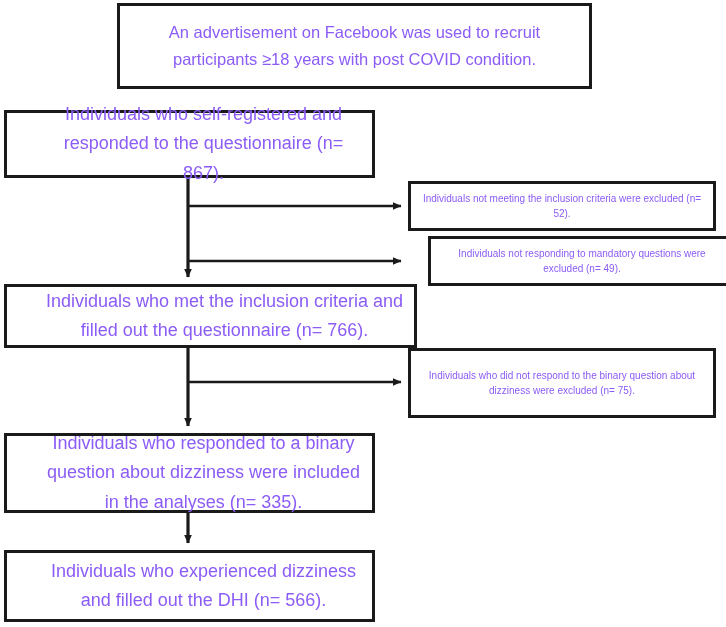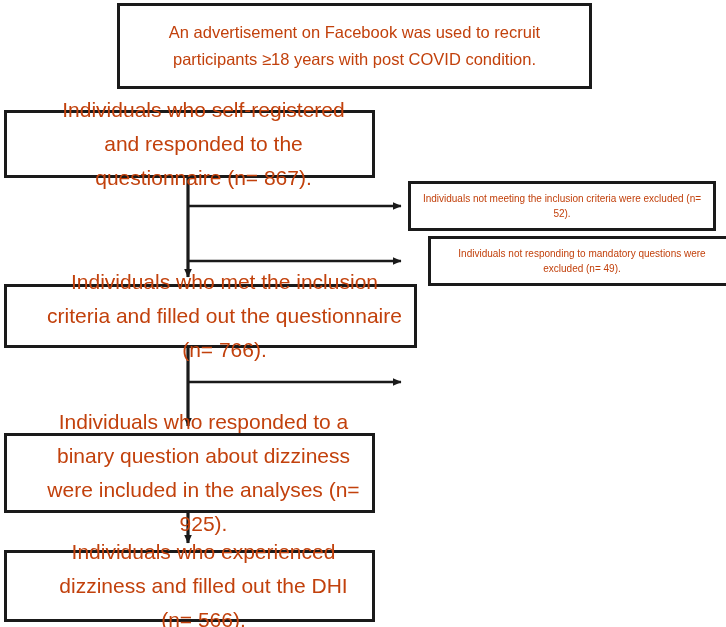--- a/index.html
+++ b/index.html
@@ -18,32 +18,32 @@
   }
   .flow-box {
     position: absolute;
     box-sizing: border-box;
     border: 3px solid #1a1a1a;
     background: #ffffff;
     display: flex;
     align-items: center;
     justify-content: flex-end;
     text-align: center;
-    color: #c2410c;
+    color: #8b5cf6;
     z-index: 2;
   }
   .flow-box .box-text {
     display: block;
     width: 100%;
     padding: 0 10px;
     box-sizing: border-box;
     white-space: pre-line;
   }
   .main-box {
-    font-size: 21px;
+    font-size: 18px;
     line-height: 1.62;
     padding-left: 28px;
   }
   .side-box {
     font-size: 10px;
     line-height: 1.52;
   }
   .top-box {
     font-size: 16.5px;
     line-height: 1.62;
@@ -105,22 +105,25 @@
   </div>
 
   <div class="flow-box side-box" style="left:428px; top:236px; width:308px; height:50px;">
     <span class="box-text">Individuals not responding to mandatory questions were excluded (n= 49).</span>
   </div>
 
   <div class="flow-box main-box" style="left:4px; top:284px; width:413px; height:64px;">
     <span class="box-text">Individuals who met the inclusion criteria and filled out the questionnaire (n= 766).</span>
   </div>
 
+  <div class="flow-box side-box" style="left:408px; top:348px; width:308px; height:70px;">
+    <span class="box-text">Individuals who did not respond to the binary question about dizziness were excluded (n= 75).</span>
+  </div>
 
   <div class="flow-box main-box" style="left:4px; top:433px; width:371px; height:80px;">
-    <span class="box-text">Individuals who responded to a binary question about dizziness were included in the analyses (n= 925).</span>
+    <span class="box-text">Individuals who responded to a binary question about dizziness were included in the analyses (n= 335).</span>
   </div>
 
   <div class="flow-box main-box" style="left:4px; top:550px; width:371px; height:72px;">
     <span class="box-text">Individuals who experienced dizziness and filled out the DHI (n= 566).</span>
   </div>
 
 </div>
 
 </body></html>

